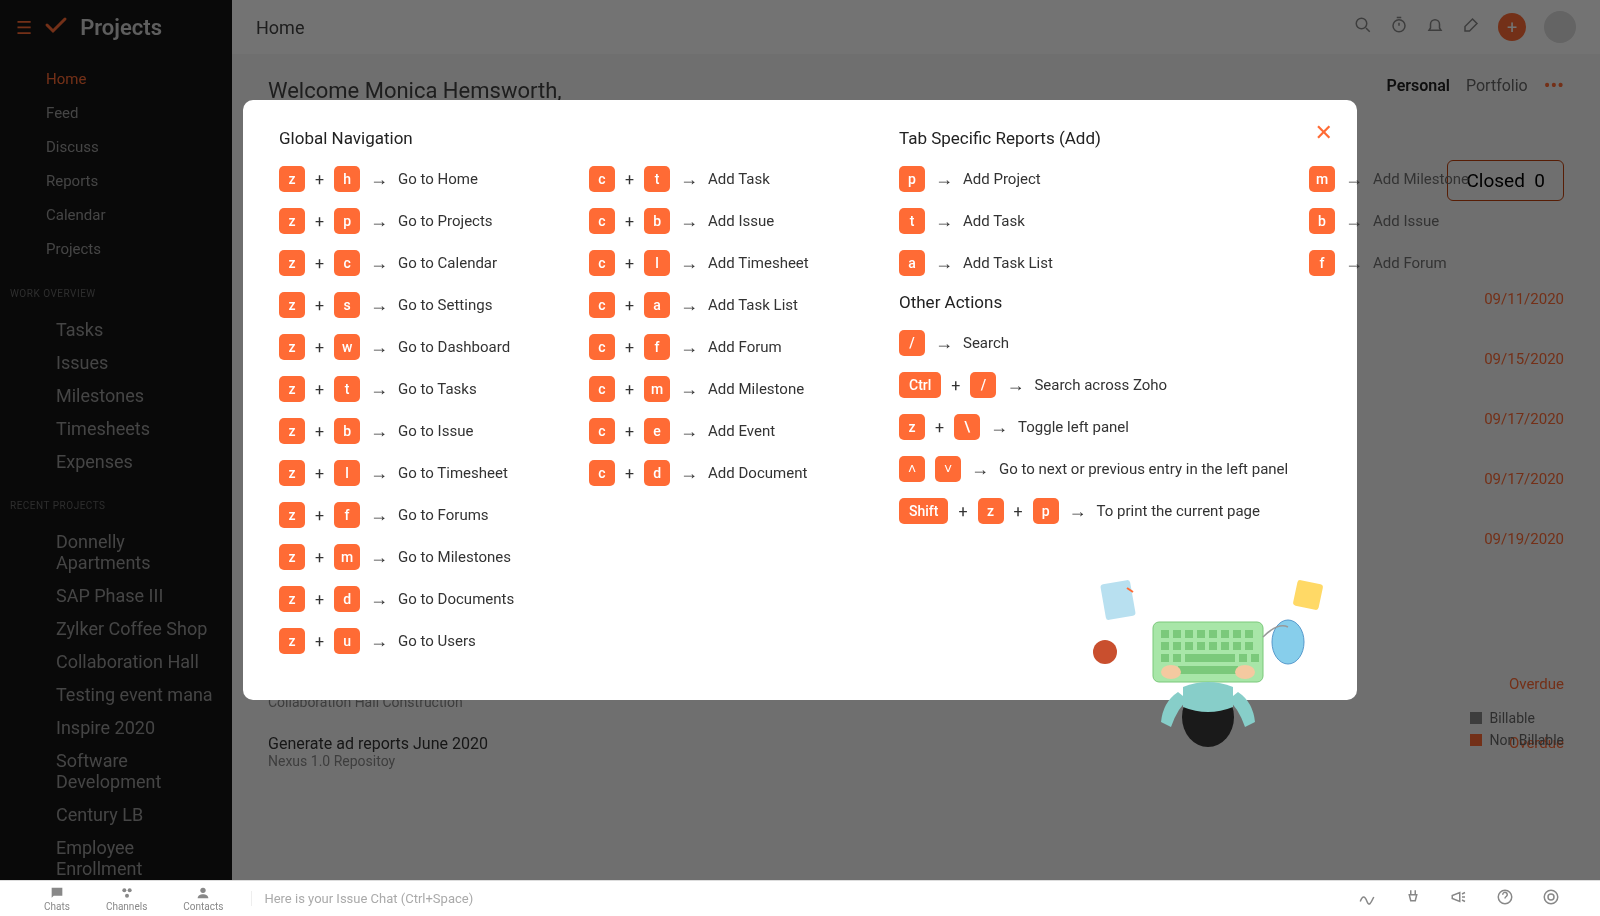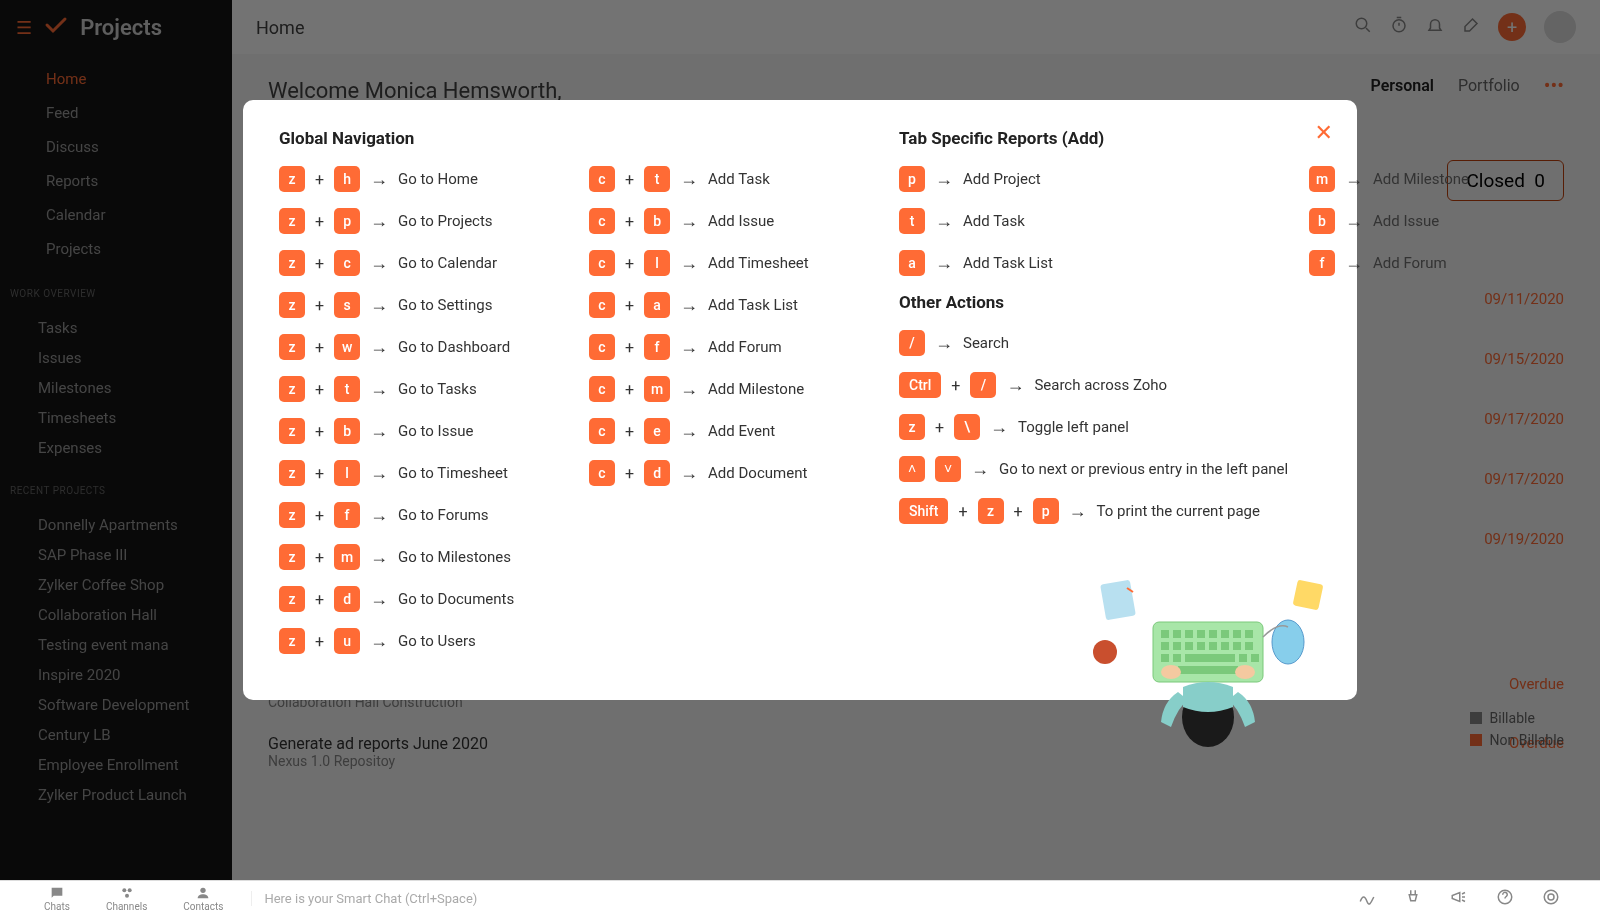--- a/index.html
+++ b/index.html
@@ -7,50 +7,50 @@
 .app{display:flex;height:880px;background:#f7f7f7}
 .sidebar{width:232px;background:#141414;color:#888;padding:0;flex-shrink:0}
 .topbar{display:flex;align-items:center;height:54px;padding:0 16px;gap:12px}
 .menu-icon{color:#ff6b35;font-size:18px}
 .logo-icon{color:#ff6b35;font-size:22px}
 .app-title{color:#d0d0d0;font-size:22px;font-weight:600}
 .nav{padding:8px 0}
 .nav-item{display:flex;align-items:center;padding:8px 18px;font-size:15px;cursor:pointer;gap:12px;color:#999}
 .nav-item.active{color:#ff6b35}
 .nav-section{padding:14px 10px 6px;font-size:10px;font-weight:400;color:#666;letter-spacing:.5px}
-.nav-sub{padding:6px 18px 6px 38px;font-size:15px;color:#999;cursor:pointer}
+.nav-sub{padding:6px 18px 6px 56px;font-size:18px;color:#999;cursor:pointer}
 .main{flex:1;background:#f7f7f7;position:relative}
 .header{display:flex;align-items:center;justify-content:space-between;height:54px;padding:0 24px;background:#fff}
 .breadcrumb{font-size:18px;color:#444}
 .header-right{display:flex;align-items:center;gap:18px;color:#888}
 .header-icon{font-size:18px;cursor:pointer}
 .plus-btn{width:28px;height:28px;background:#ff6b35;border-radius:50%;color:#fff;display:flex;align-items:center;justify-content:center;font-size:18px}
 .avatar{width:32px;height:32px;border-radius:50%;background:#ddd}
 .content{padding:24px 36px}
 .welcome{font-size:22px;color:#444}
-.tabs{display:flex;align-items:center;gap:24px;float:right;margin-top:-30px}
+.tabs{display:flex;align-items:center;gap:16px;float:right;margin-top:-30px}
 .tab{font-size:16px;color:#666;cursor:pointer}
 .tab.active{color:#222;font-weight:600}
 .dots{color:#ff6b35;font-size:20px}
 .closed-pill{position:absolute;right:36px;top:160px;padding:8px 18px;border:1px solid #c2410c;border-radius:6px;font-size:19px;color:#000000}
 .date-col{position:absolute;right:36px;top:290px;display:flex;flex-direction:column;gap:42px;color:#ff6b35;font-size:15px}
 .task-list{margin-top:560px}
 .task-row{padding:12px 0;display:flex;justify-content:space-between}
 .task-title{font-size:16px;color:#333}
 .task-sub{font-size:14px;color:#888}
 .overdue{color:#ff6b35;font-size:15px}
 .legend{position:absolute;right:36px;top:710px;font-size:14px;color:#666}
 .legend-item{display:flex;align-items:center;gap:8px;margin-bottom:6px}
 .legend-sq{width:12px;height:12px}
 .overlay{position:absolute;inset:0;background:rgba(0,0,0,.55);display:flex;align-items:flex-start;justify-content:center;padding-top:100px}
 .modal{width:1114px;background:#fff;border-radius:10px;padding:28px 36px 24px;position:relative;min-height:600px}
 .close-x{position:absolute;top:20px;right:24px;color:#ff6b35;font-size:22px;cursor:pointer}
 .modal-cols{display:flex;gap:10px}
 .mcol{flex:1}
-.section-title{font-size:17px;font-weight:700;color:#222;margin-bottom:18px}
+.section-title{font-size:17px;font-weight:400;color:#222;margin-bottom:18px}
 .shortcut{display:flex;align-items:center;gap:10px;margin-bottom:16px;font-size:15px;color:#333}
 .key{display:inline-flex;align-items:center;justify-content:center;min-width:26px;height:26px;padding:0 6px;background:#ff6b35;color:#fff;border-radius:5px;font-size:14px;font-weight:500}
 .key.wide{padding:0 10px}
 .plus{color:#333;font-size:16px}
 .arrow{color:#333;font-size:18px}
 .illus{position:absolute;bottom:-62px;right:24px;width:250px;height:210px}
 .bottombar{position:absolute;bottom:0;left:0;right:0;height:36px;background:#fff;border-top:1px solid #ddd;display:flex;align-items:center;padding:0 28px;gap:4px}
 .bb-item{display:flex;flex-direction:column;align-items:center;font-size:10px;color:#888;padding:0 16px;cursor:pointer}
 .bb-item svg{width:16px;height:16px}
 .smartchat{flex:1;font-size:13px;color:#aaa;padding:0 12px;border-left:1px solid #eee;margin-left:8px}
@@ -478,21 +478,21 @@
       </svg>
       <span>Channels</span>
     </div>
   <div class="bb-item">
       <svg viewBox="0 0 24 24" fill="#888">
         <circle cx="12" cy="8" r="4"></circle>
         <path d="M4 20c0-4 4-6 8-6s8 2 8 6"></path>
       </svg>
       <span>Contacts</span>
     </div>
-  <div class="smartchat">Here is your Smart Chat (Ctrl+Space)</div>
+  <div class="smartchat">Here is your Issue Chat (Ctrl+Space)</div>
   <div class="bb-right">
     <span><svg width="18" height="18" viewBox="0 0 24 24" fill="none" stroke="#888" stroke-width="2">
           <path d="M3 18c3-8 6-8 9 0s6 0 9-6"></path>
         </svg></span>
     <span><svg width="18" height="18" viewBox="0 0 24 24" fill="none" stroke="#888" stroke-width="2">
           <path d="M9 3v6M15 3v6M7 9h10l-2 8H9L7 9z"></path>
         </svg></span>
     <span><svg width="18" height="18" viewBox="0 0 24 24" fill="none" stroke="#888" stroke-width="2">
           <path d="M3 10v4l10 4V6L3 10zM16 8l4-2M16 12h4M16 16l4 2"></path>
         </svg></span>

